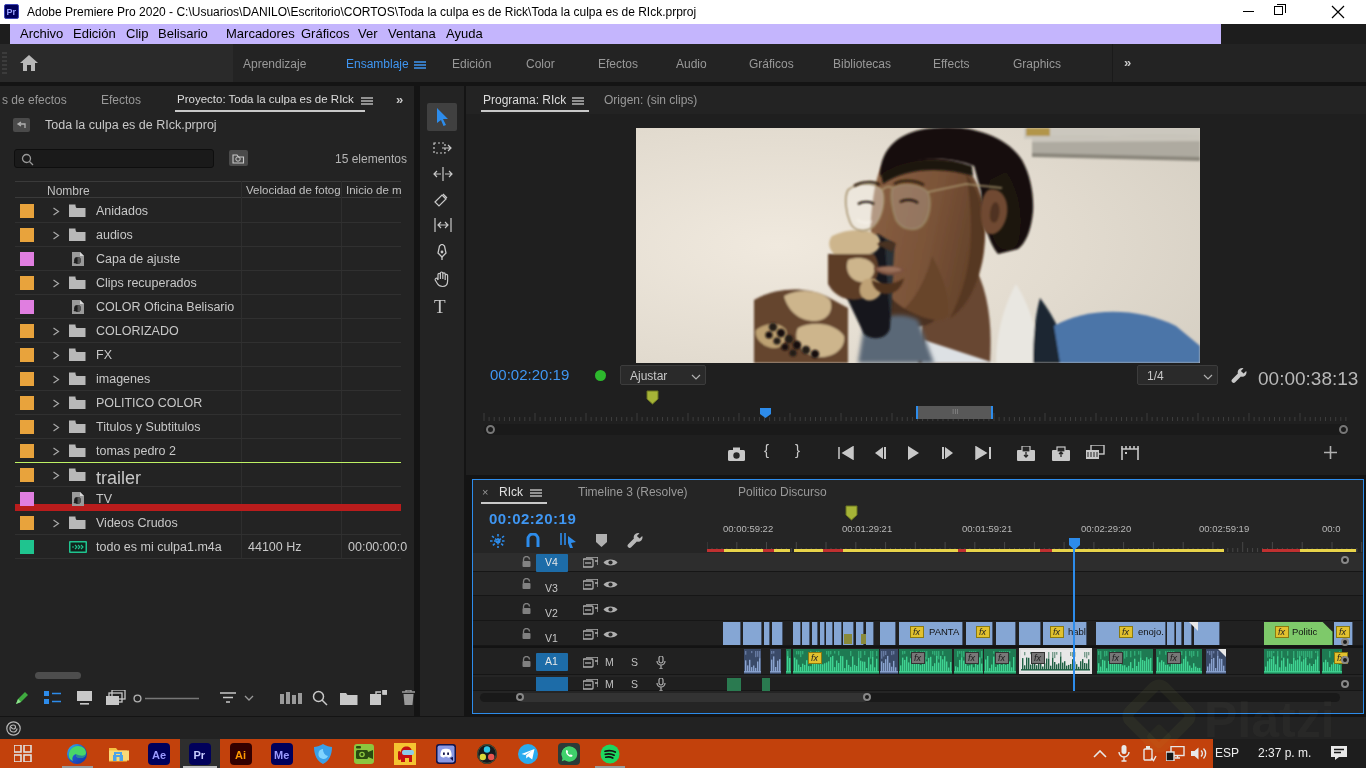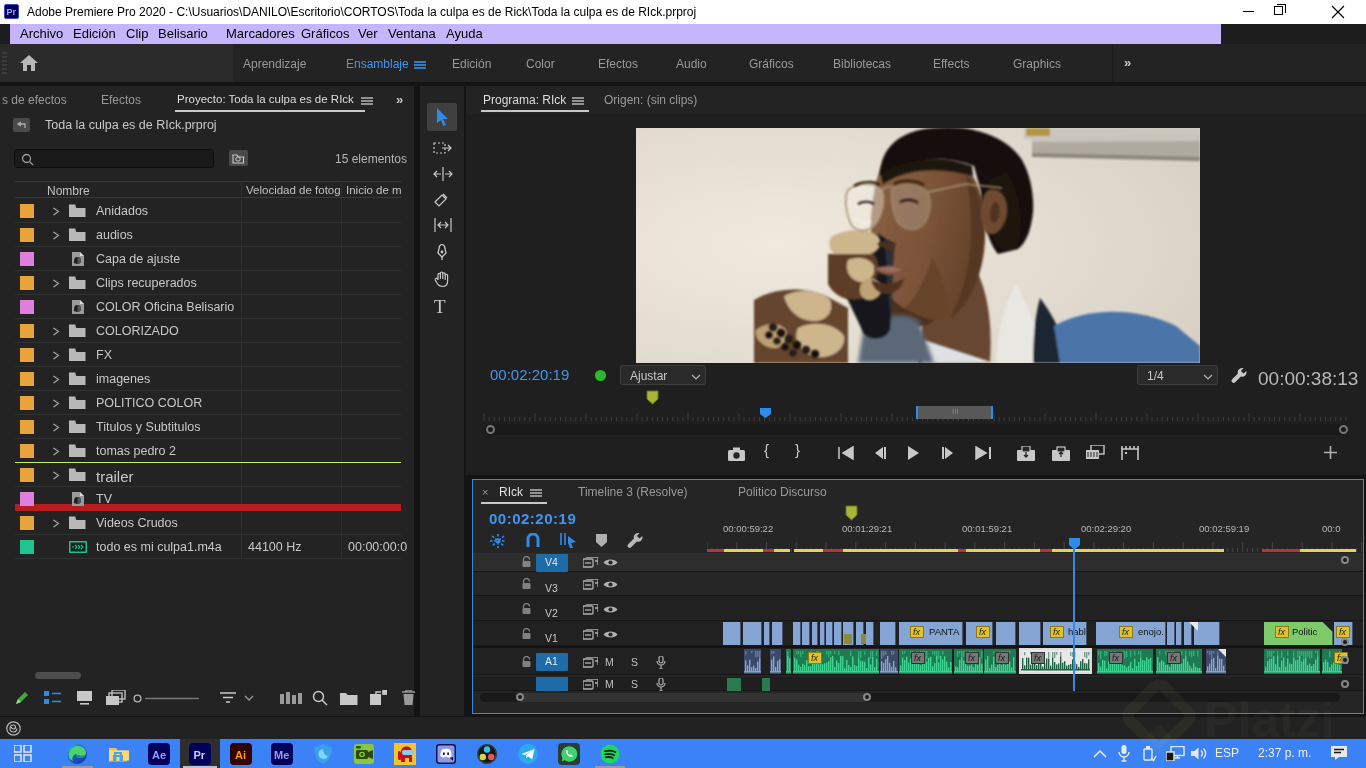--- a/index.html
+++ b/index.html
@@ -220,21 +220,21 @@
 </div>
 <div class="abs" style="left:0;top:264px;width:386px;height:24px;border-bottom:1px solid #303030">
 <div class="abs" style="left:5px;top:5px;width:14px;height:14px;background:#e8a33c"></div>
 <svg class="abs" style="left:37px;top:8px" width="9" height="9">
             <path d="M1.5 1 L6.5 4.5 L1.5 8" stroke="#a8a8a8" stroke-width="1.2" fill="none"></path>
           </svg>
 <svg class="abs" style="left:54px;top:5px" width="17" height="13">
             <path d="M0 2 h6 l1.5 2 h9 v9 h-16.5 z" fill="#b8b8b8"></path>
             <rect x="0" y="0.5" width="6.5" height="3" fill="#b8b8b8"></rect>
           </svg>
-<span class="abs" style="left:81px;top:5px;font-size:15px;color:#c8c8c8">trailer</span>
+<span class="abs" style="left:81px;top:5px;font-size:18px;color:#c8c8c8">trailer</span>
 </div>
 <div class="abs" style="left:0;top:288px;width:386px;height:24px;border-bottom:7px solid #b91c1c">
 <div class="abs" style="left:5px;top:5px;width:14px;height:14px;background:#e07ee0"></div>
 <svg class="abs" style="left:56px;top:4px" width="14" height="16">
             <path d="M1 1 h8 l4 4 v10 h-12 z" fill="#9a9a9a"></path>
             <path d="M9 1 l4 4 h-4 z" fill="#d8d8d8"></path>
             <circle cx="6.5" cy="9.5" r="3.4" fill="#1d1d1d"></circle>
             <path d="M6.5 6.1 A3.4 3.4 0 0 1 6.5 12.9 Z" fill="#555"></path>
             <path d="M3 12 l3 -3" stroke="#1d1d1d" stroke-width="1.2"></path>
           </svg>
@@ -1531,21 +1531,21 @@
 <div class="abs" style="left:868px;top:176px;width:8px;height:8px;border-radius:50%;background:#1a1a1a;border:2px solid #888"></div>
 <div class="abs" style="left:868px;top:200px;width:8px;height:8px;border-radius:50%;background:#1a1a1a;border:2px solid #888"></div>
 </div>
 </div>
 <div id="statusbar" class="abs" style="left:0;top:717px;width:1366px;height:22px;background:#222">
 <svg class="abs" style="left:6px;top:4px" width="15" height="15">
       <circle cx="7.5" cy="7.5" r="6.7" stroke="#b8b8b8" stroke-width="1.2" fill="none"></circle>
       <path d="M7.5 4 a3.5 3.5 0 1 0 3.5 3.5 M7.5 4 a2 2 0 1 1 -2 2" stroke="#b8b8b8" stroke-width="1.2" fill="none"></path>
     </svg>
 </div>
-<div id="taskbar" class="abs" style="left:0;top:739px;width:1366px;height:29px;background:#3b82f6">
+<div id="taskbar" class="abs" style="left:0;top:739px;width:1213px;height:29px;background:#c2410c">
 <svg class="abs" style="left:14px;top:6px" width="24" height="17">
       <rect x="0" y="0" width="7" height="7" fill="none" stroke="#e0e0e0" stroke-width="1.6"></rect>
       <rect x="10" y="0" width="7" height="7" fill="none" stroke="#e0e0e0" stroke-width="1.6"></rect>
       <rect x="0" y="10" width="7" height="7" fill="none" stroke="#e0e0e0" stroke-width="1.6"></rect>
       <rect x="10" y="10" width="7" height="7" fill="none" stroke="#e0e0e0" stroke-width="1.6"></rect>
     </svg>
 <div class="abs" style="left:180px;top:0;width:40px;height:29px;background:#2e2e2e"></div>
 <div class="abs" style="left:62px;top:27px;width:31px;height:2px;background:#9a9a9a"></div>
 <div class="abs" style="left:183px;top:27px;width:34px;height:2px;background:#c0c0c0"></div>
 <div class="abs" style="left:595px;top:27px;width:30px;height:2px;background:#9a9a9a"></div>

